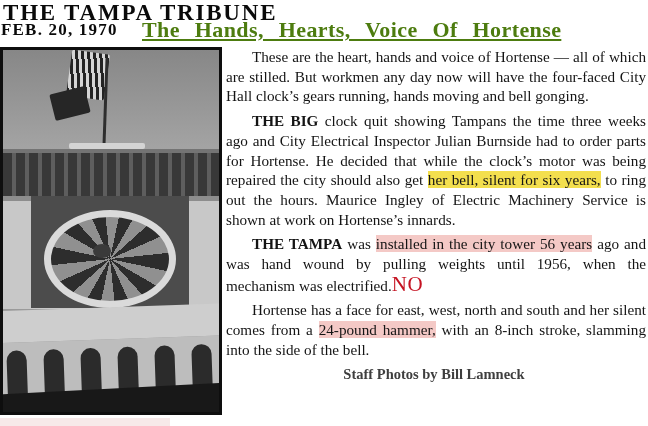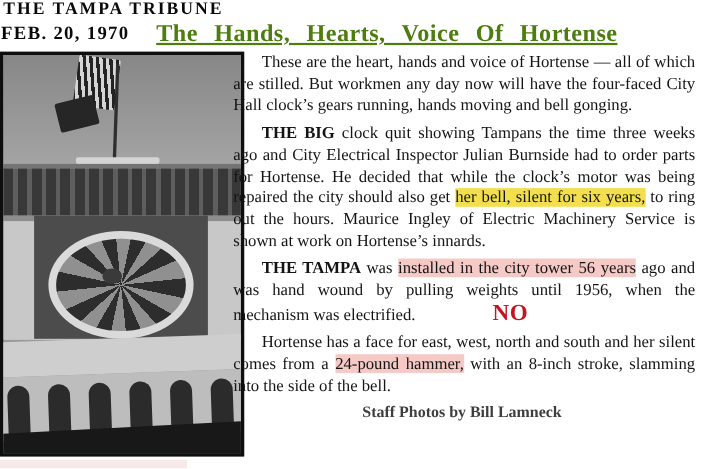--- a/index.html
+++ b/index.html
@@ -1,20 +1,20 @@
 <!DOCTYPE html>
 <html style="--hl-yellow: #f3df4e; --hl-pink: #f4c9c6; --note-red: #c51322;"><head>
 <meta charset="utf-8">
 <style>
   html,body{margin:0;padding:0;background:#fff;}
   .page{position:relative;width:648px;height:426px;background:#ffffff;overflow:hidden;
         font-family:"Liberation Serif",serif;color:#121212;}
 
   
-  .masthead-title{position:absolute;left:3px;top:0px;font-size:16px;font-weight:bold;
+  .masthead-title{position:absolute;left:3px;top:0px;font-size:23px;font-weight:bold;
         letter-spacing:1.8px;white-space:nowrap;color:#0a0a0a;}
   .masthead-date{position:absolute;left:1px;top:20px;font-size:17px;font-weight:bold;
         letter-spacing:1.2px;white-space:nowrap;color:#0a0a0a;}
 
   
   .headline{position:absolute;left:142px;top:17px;font-size:22px;font-weight:bold;
         word-spacing:9px;letter-spacing:.4px;white-space:nowrap;color:#4d7c0f;text-decoration:underline;}
 
   
   .photo{position:absolute;left:0;top:47px;width:216px;height:362px;border:3px solid #0e0e0e;
@@ -36,28 +36,28 @@
         background:repeating-conic-gradient(from 12deg,#2d2d2d 0 18deg,#909090 18deg 36deg);}
   .ph-clock-hub{left:62px;top:48px;width:18px;height:14px;border-radius:50%;background:#3a3a3a;}
   .ph-ledge{left:-8px;top:257px;width:116%;height:32px;background:#cecece;transform:rotate(-2deg);}
   .ph-balustrade{left:-8px;top:289px;width:116%;height:58px;background:#bdbdbd;transform:rotate(-2deg);
         display:flex;gap:17px;padding:8px 0 0 12px;box-sizing:border-box;position:absolute;}
   .ph-balustrade .arch{position:static;width:20px;height:50px;background:#2b2b2b;border-radius:10px 10px 0 0;flex:0 0 auto;}
   .ph-shadow{left:-10px;top:338px;width:120%;height:42px;background:#181818;transform:rotate(-3deg);}
   .scan-tint{position:absolute;left:0;top:418px;width:170px;height:8px;background:#f7e9e9;}
 
   
-  .article{position:absolute;left:212px;top:47px;width:420px;font-size:15.2px;line-height:19.7px;
+  .article{position:absolute;left:226px;top:47px;width:420px;font-size:15.2px;line-height:19.7px;
         text-align:justify;color:#141414;}
   .para{margin:0 0 5px 0;text-indent:26px;}
   .seg-bold{font-weight:bold;}
   .seg-hl-yellow{background:var(--hl-yellow,#f3df4e);}
   .seg-hl-pink{background:var(--hl-pink,#f4c9c6);font-family:Liberation Serif, serif;}
-  .seg-note{color:var(--note-red,#c51322);font-weight:bold;font-size:21px;line-height:1;
-        margin-left:70px;letter-spacing:.5px;font-family:"Liberation Serif",serif;}
+  .seg-note{color:var(--note-red,#c51322);font-weight:normal;font-size:21px;line-height:1;
+        letter-spacing:.5px;font-family:"Liberation Serif",serif;}
   .credit{font-weight:bold;color:#3e3e3e;font-size:14.5px;text-align:center;text-indent:0;margin-left:-4px;}
 </style>
 </head>
 <body>
 
 <div class="page">
 
   <div class="masthead-title">THE TAMPA TRIBUNE</div>
   <div class="masthead-date">FEB. 20, 1970</div>
   <div class="headline">The Hands, Hearts, Voice Of Hortense</div>

